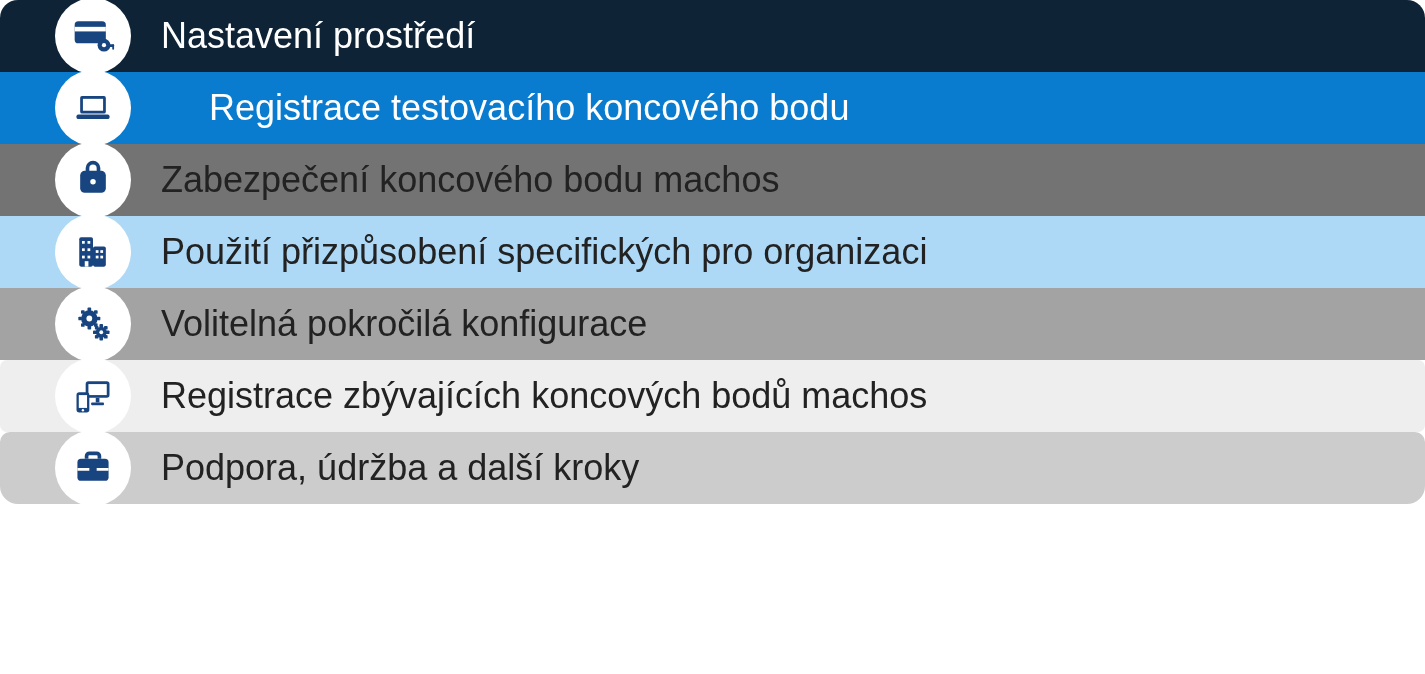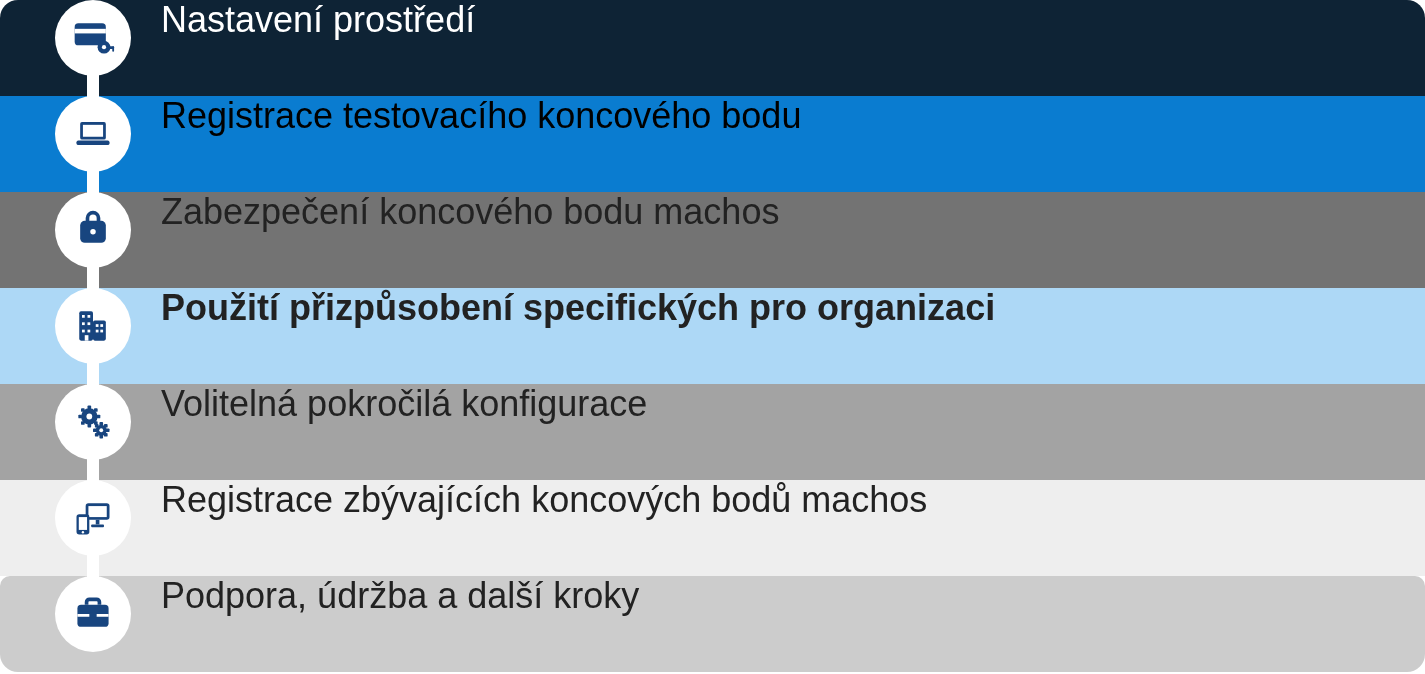--- a/index.html
+++ b/index.html
@@ -17,22 +17,22 @@
       position: absolute;
       left: 87px;
       top: 48px;
       width: 12px;
       background: #ffffff;
       z-index: 1;
     }
     .step-row {
       position: relative;
       display: flex;
-      align-items: flex-start;
-      height: 96px;
+      align-items: center;
+      height: 72px;
       width: 100%;
       margin-bottom: 0;
     }
     .step-row:first-child { border-top-left-radius: 18px; border-top-right-radius: 18px; }
     .step-row:last-child  { border-bottom-left-radius: 18px; border-bottom-right-radius: 18px; border-radius: 10px; }
     .icon-circle {
       position: relative;
       z-index: 2;
       width: 76px;
       height: 76px;
@@ -75,21 +75,21 @@
     <div class="step-row" style="background: rgb(10, 124, 208);">
       <div class="icon-circle">
         <svg viewBox="0 0 48 48">
           <g fill="#18457f">
             <rect x="10" y="11" width="28" height="19" rx="2"></rect>
             <rect x="13" y="14" width="22" height="13" fill="#ffffff"></rect>
             <rect x="6" y="31" width="36" height="5" rx="2"></rect>
           </g>
         </svg>
       </div>
-      <div class="step-label" style="color: #000000;">Registrace testovacího koncového bodu</div>
+      <div class="step-label" style="color: #ffffff; margin-left: 48px;">Registrace testovacího koncového bodu</div>
     </div>
     <div class="step-row" style="background: #737373;">
       <div class="icon-circle">
         <svg viewBox="0 0 48 48">
           <g fill="#18457f">
             <path d="M18 14 v-3 a6 6 0 0 1 12 0 v3" fill="none" stroke="#18457f" stroke-width="4" stroke-linecap="round"></path>
             <rect x="10" y="14" width="28" height="24" rx="5"></rect>
             <circle cx="24" cy="26" r="3" fill="#ffffff"></circle>
           </g>
         </svg>
@@ -109,21 +109,21 @@
             <rect x="12" y="28" width="3" height="3" fill="#ffffff"></rect>
             <rect x="18" y="28" width="3" height="3" fill="#ffffff"></rect>
             <rect x="27" y="22" width="3" height="3" fill="#ffffff"></rect>
             <rect x="32" y="22" width="3" height="3" fill="#ffffff"></rect>
             <rect x="27" y="28" width="3" height="3" fill="#ffffff"></rect>
             <rect x="32" y="28" width="3" height="3" fill="#ffffff"></rect>
             <rect x="15" y="34" width="4" height="6" fill="#ffffff"></rect>
           </g>
         </svg>
       </div>
-      <div class="step-label" style="color: rgb(34, 34, 34); font-weight: bold;">Použití přizpůsobení specifických pro organizaci</div>
+      <div class="step-label" style="color: rgb(34, 34, 34);">Použití přizpůsobení specifických pro organizaci</div>
     </div>
     <div class="step-row" style="background: #a3a3a3;">
       <div class="icon-circle">
         <svg viewBox="0 0 48 48">
           <g fill="#18457f">
             <circle cx="20" cy="18" r="9"></circle>
             <rect x="28" y="16" width="4" height="4" rx="1"></rect>
             <rect x="25.071067811865476" y="23.071067811865476" width="4" height="4" rx="1"></rect>
             <rect x="18" y="26" width="4" height="4" rx="1"></rect>
             <rect x="10.928932188134524" y="23.071067811865476" width="4" height="4" rx="1"></rect>
@@ -140,21 +140,21 @@
             <rect x="24" y="31" width="4" height="4" rx="1"></rect>
             <rect x="26.050252531694166" y="26.05025253169417" width="4" height="4" rx="1"></rect>
             <rect x="31" y="24" width="4" height="4" rx="1"></rect>
             <rect x="35.94974746830583" y="26.050252531694166" width="4" height="4" rx="1"></rect>
             <circle cx="33" cy="33" r="2.0999999999999996" fill="#ffffff"></circle>
           </g>
         </svg>
       </div>
       <div class="step-label" style="color: rgb(34, 34, 34);">Volitelná pokročilá konfigurace</div>
     </div>
-    <div class="step-row" style="background: rgb(238, 238, 238);">
+    <div class="step-row" style="background: rgb(238, 238, 238); border-radius: 7px;">
       <div class="icon-circle">
         <svg viewBox="0 0 48 48">
           <g fill="#18457f">
             <rect x="16" y="8" width="26" height="18" rx="3"></rect>
             <rect x="19" y="11" width="20" height="12" fill="#ffffff"></rect>
             <rect x="27" y="26" width="4" height="5"></rect>
             <rect x="22" y="31" width="14" height="3" rx="1"></rect>
             <rect x="6" y="20" width="14" height="22" rx="3"></rect>
             <rect x="8.5" y="23" width="9" height="14" fill="#ffffff"></rect>
             <circle cx="13" cy="39.5" r="1.3" fill="#ffffff"></circle>

